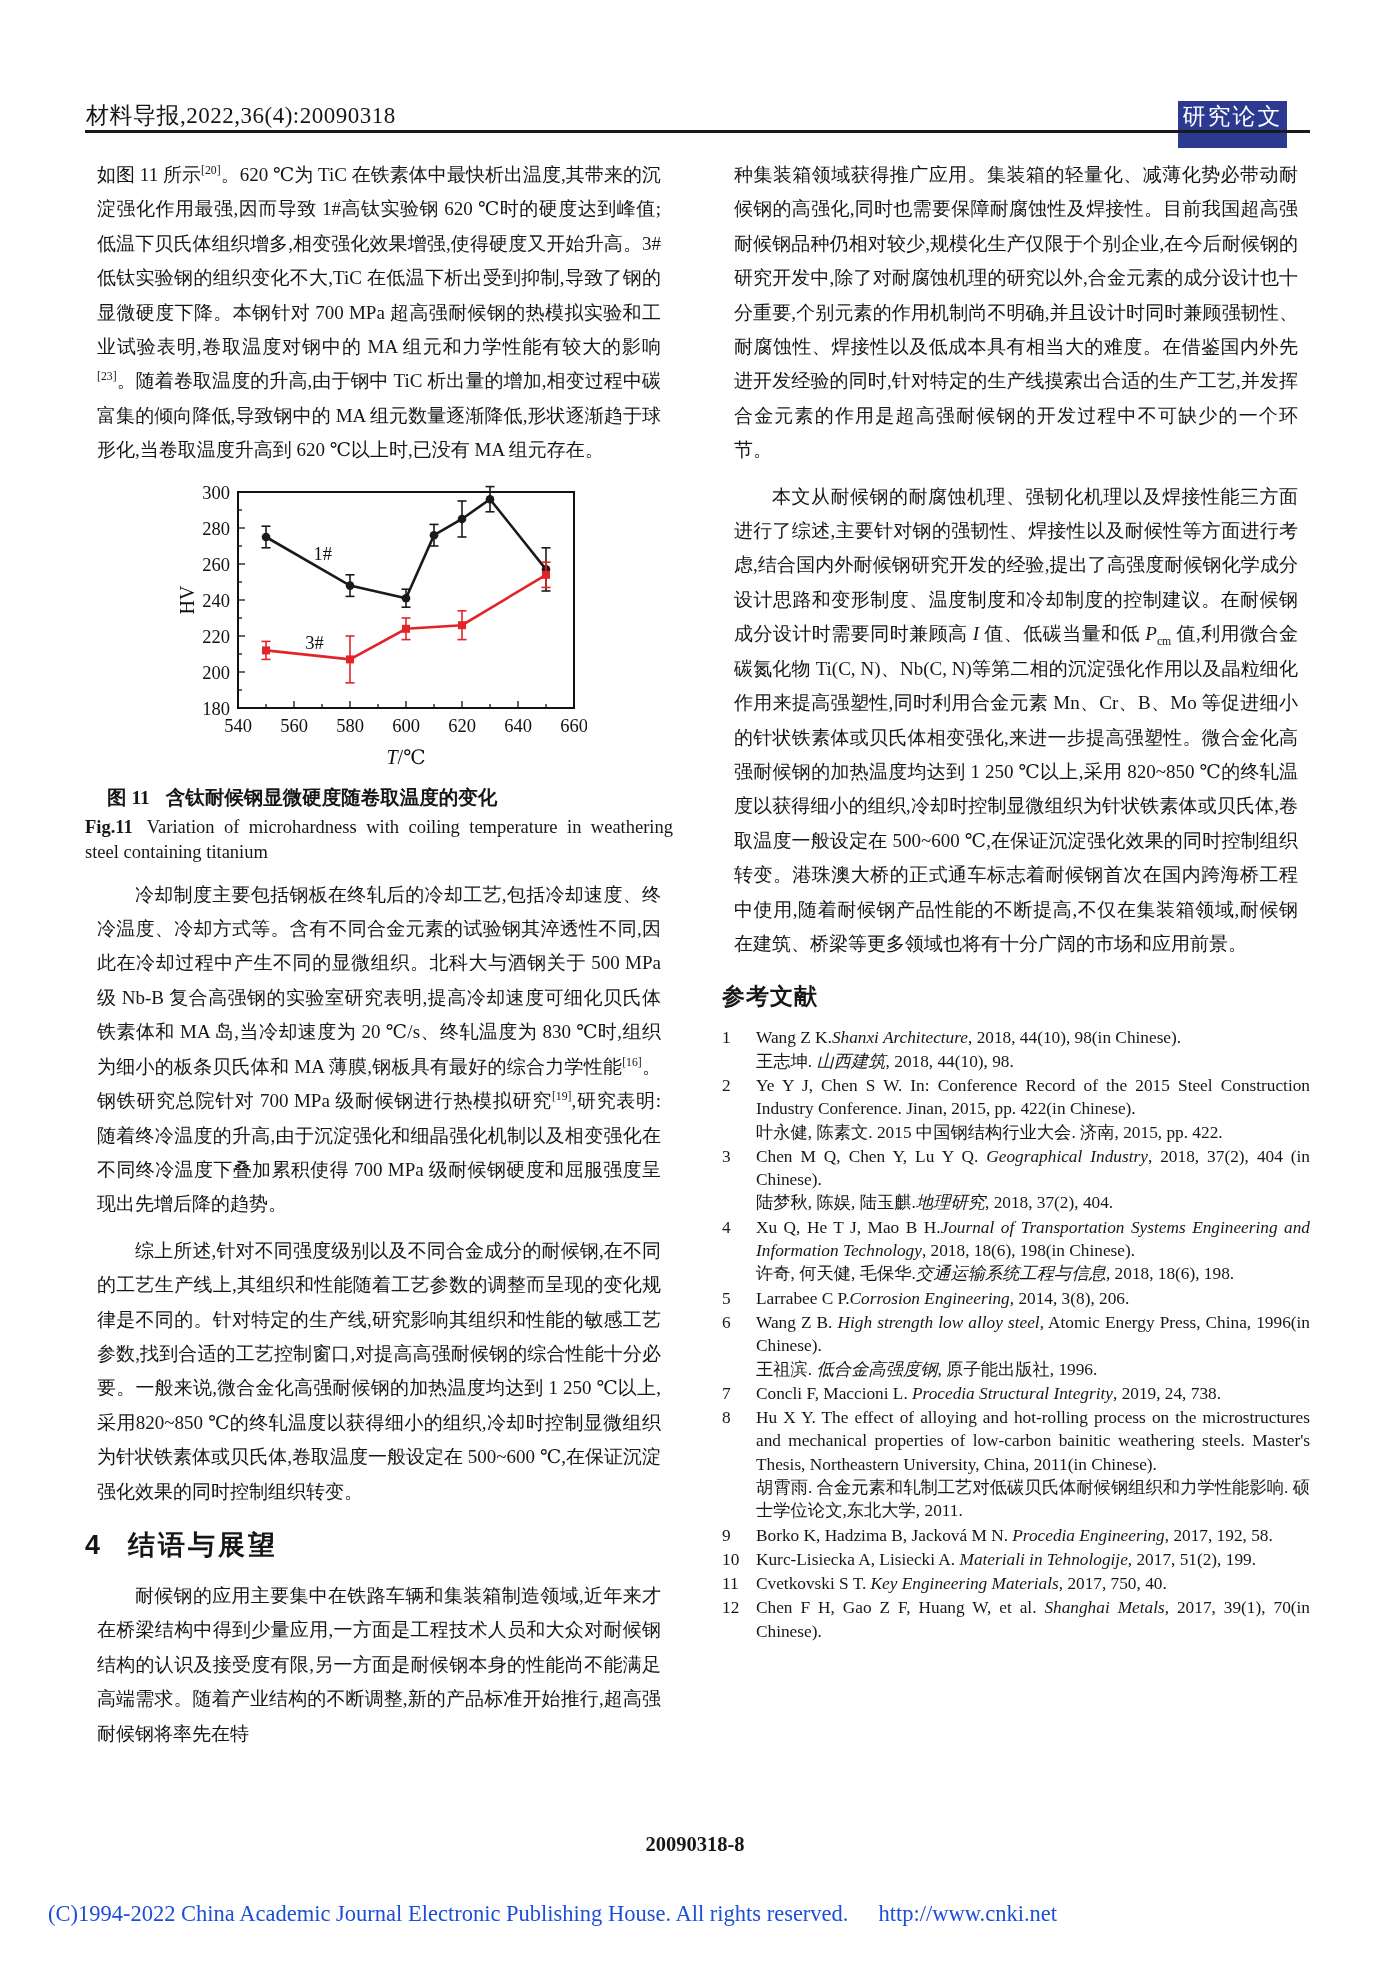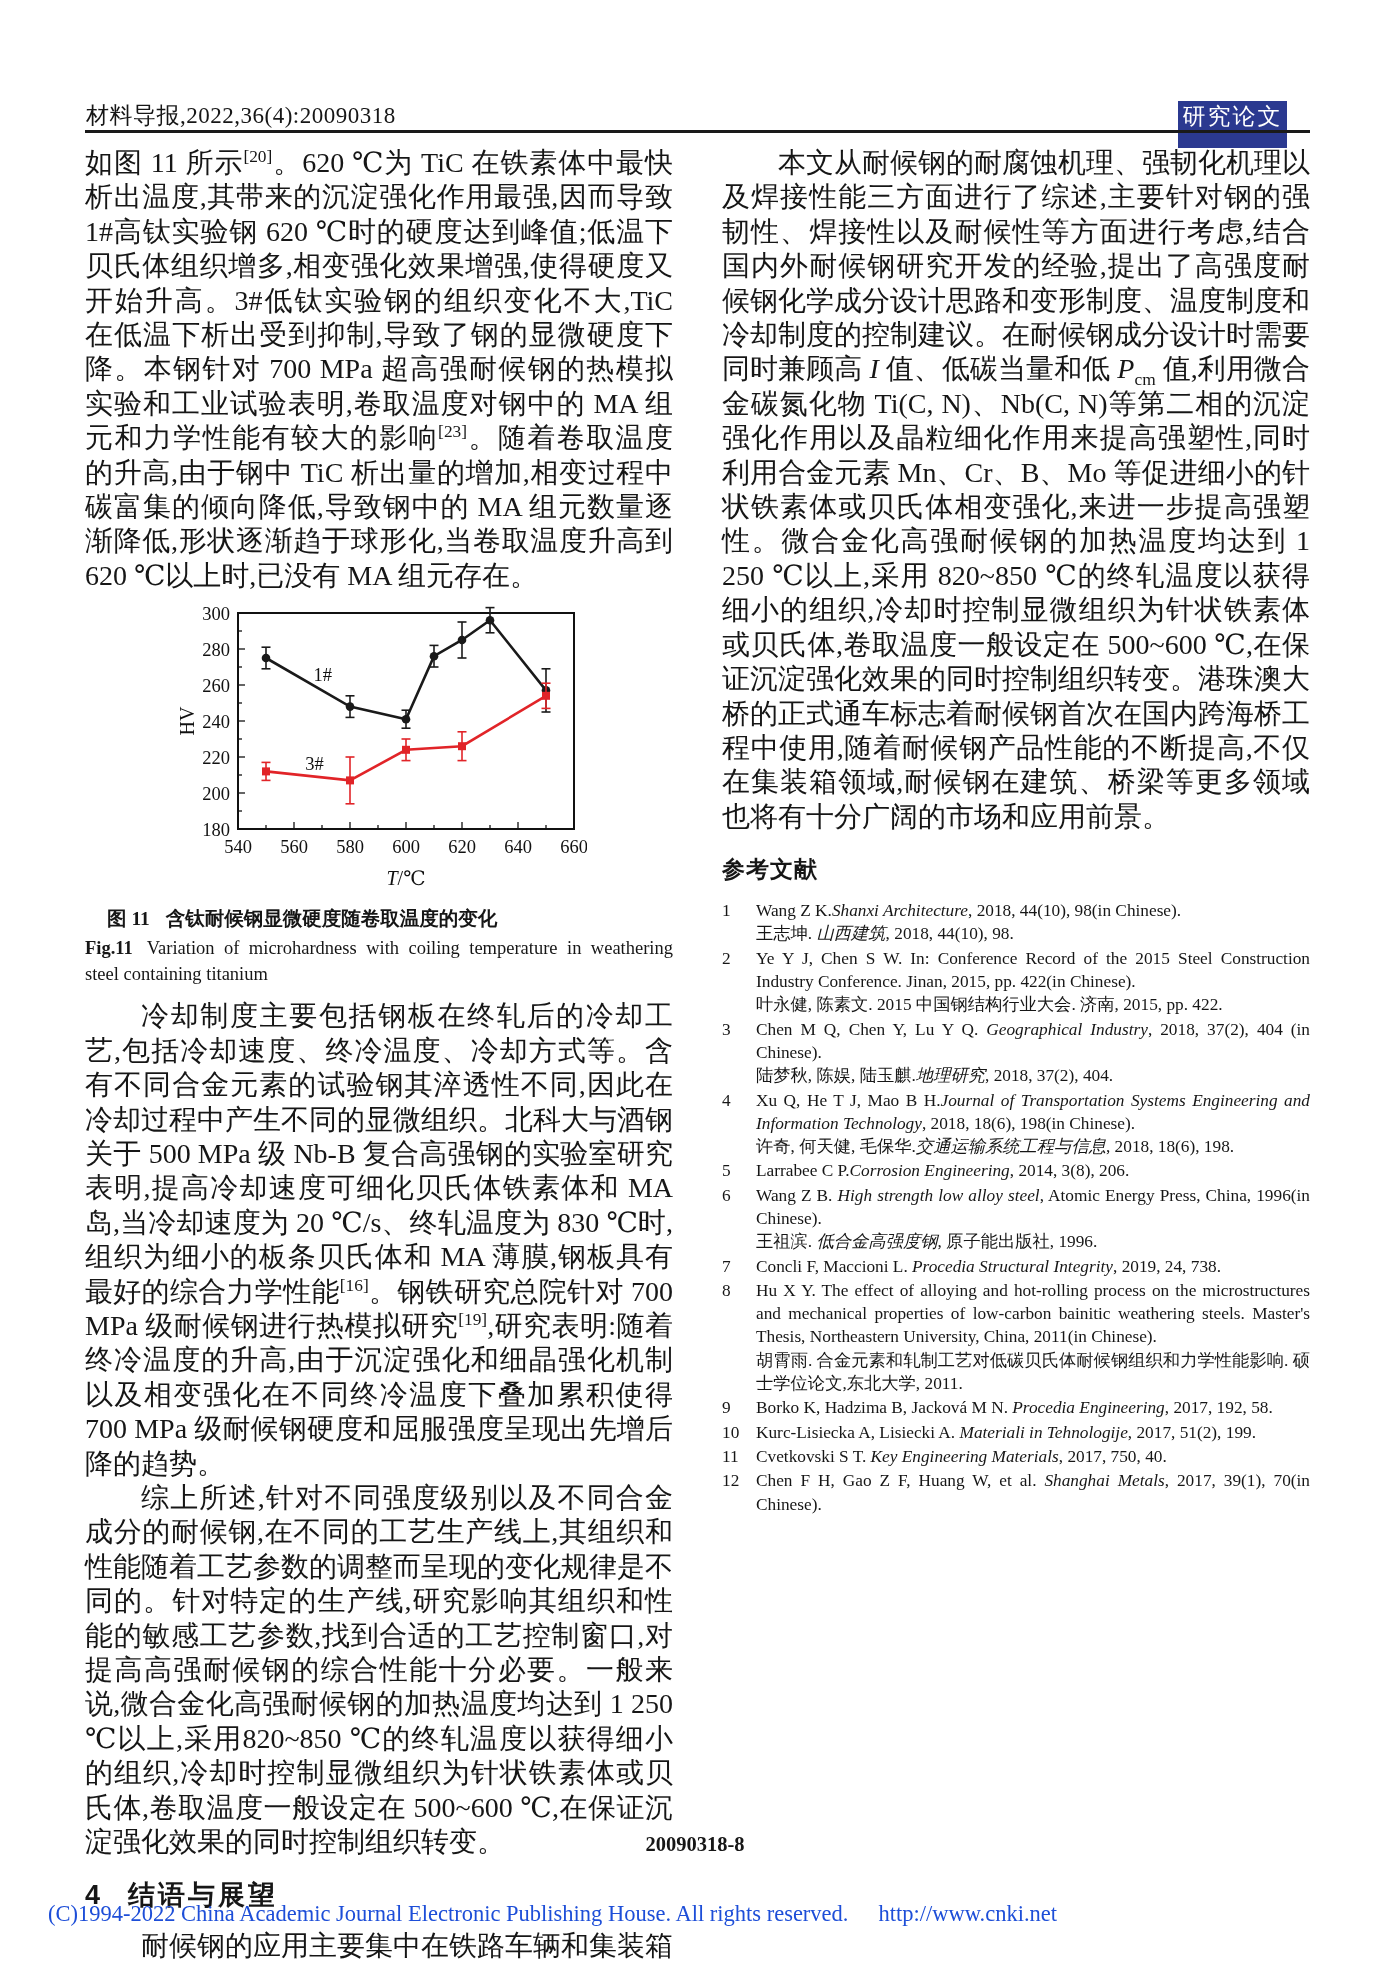--- a/index.html
+++ b/index.html
@@ -10,21 +10,21 @@
   .hdr-journal{position:absolute;left:86px;top:100px;font-size:23px;letter-spacing:.5px;}
   .hdr-rule{position:absolute;left:85px;top:130px;width:1225px;height:3px;background:#1a1a1a;}
   .hdr-badge{position:absolute;left:1178px;top:101px;width:109px;height:47px;background:#2b3990;color:#fff;
              font-size:23px;line-height:31px;text-align:center;letter-spacing:2px;}
 
   
   .col{position:absolute;top:146px;width:588px;}
   .col-left{left:85px;}
   .col-right{left:722px;}
 
-  .para{margin:0;font-size:28px;line-height:34.4px;text-align:justify;}
+  .para{margin:12px;font-size:19px;line-height:34.4px;text-align:justify;}
   .indent{text-indent:2em;}
   .it{font-style:italic;}
   sup{font-size:.62em;line-height:0;vertical-align:super;}
   sub{font-size:.62em;line-height:0;vertical-align:sub;}
 
   
   figure{margin:0;padding:0;}
   .chart-wrap{width:415px;margin:8px auto 0 auto;}
   .cap-cn{font-size:19.5px;font-weight:bold;margin-top:8px;padding-left:22px;}
   .cap-cn .cap-text{margin-left:16px;}
@@ -174,20 +174,21 @@
     <p class="para indent">综上所述,针对不同强度级别以及不同合金成分的耐候钢,在不同的工艺生产线上,其组织和性能随着工艺参数的调整而呈现的变化规律是不同的。针对特定的生产线,研究影响其组织和性能的敏感工艺参数,找到合适的工艺控制窗口,对提高高强耐候钢的综合性能十分必要。一般来说,微合金化高强耐候钢的加热温度均达到 1 250 ℃以上,采用820~850 ℃的终轧温度以获得细小的组织,冷却时控制显微组织为针状铁素体或贝氏体,卷取温度一般设定在 500~600 ℃,在保证沉淀强化效果的同时控制组织转变。</p>
 
     <h2 class="sec">
       <span>4</span><span class="sec-t">结语与展望</span>
     </h2>
 
     <p class="para indent">耐候钢的应用主要集中在铁路车辆和集装箱制造领域,近年来才在桥梁结构中得到少量应用,一方面是工程技术人员和大众对耐候钢结构的认识及接受度有限,另一方面是耐候钢本身的性能尚不能满足高端需求。随着产业结构的不断调整,新的产品标准开始推行,超高强耐候钢将率先在特</p>
   </div>
 
   <div class="col col-right">
+    <p class="para">种集装箱领域获得推广应用。集装箱的轻量化、减薄化势必带动耐候钢的高强化,同时也需要保障耐腐蚀性及焊接性。目前我国超高强耐候钢品种仍相对较少,规模化生产仅限于个别企业,在今后耐候钢的研究开发中,除了对耐腐蚀机理的研究以外,合金元素的成分设计也十分重要,个别元素的作用机制尚不明确,并且设计时同时兼顾强韧性、耐腐蚀性、焊接性以及低成本具有相当大的难度。在借鉴国内外先进开发经验的同时,针对特定的生产线摸索出合适的生产工艺,并发挥合金元素的作用是超高强耐候钢的开发过程中不可缺少的一个环节。</p>
     <p class="para indent"><span>本文从耐候钢的耐腐蚀机理、强韧化机理以及焊接性能三方面进行了综述,主要针对钢的强韧性、焊接性以及耐候性等方面进行考虑,结合国内外耐候钢研究开发的经验,提出了高强度耐候钢化学成分设计思路和变形制度、温度制度和冷却制度的控制建议。在耐候钢成分设计时需要同时兼顾高 </span><span class="it">I</span><span> 值、低碳当量和低 </span><span class="it">P</span><sub>cm</sub><span> 值,利用微合金碳氮化物 Ti(C, N)、Nb(C, N)等第二相的沉淀强化作用以及晶粒细化作用来提高强塑性,同时利用合金元素 Mn、Cr、B、Mo 等促进细小的针状铁素体或贝氏体相变强化,来进一步提高强塑性。微合金化高强耐候钢的加热温度均达到 1 250 ℃以上,采用 820~850 ℃的终轧温度以获得细小的组织,冷却时控制显微组织为针状铁素体或贝氏体,卷取温度一般设定在 500~600 ℃,在保证沉淀强化效果的同时控制组织转变。港珠澳大桥的正式通车标志着耐候钢首次在国内跨海桥工程中使用,随着耐候钢产品性能的不断提高,不仅在集装箱领域,耐候钢在建筑、桥梁等更多领域也将有十分广阔的市场和应用前景。</span></p>
 
     <h3 class="ref-h">参考文献</h3>
     <div class="ref-list">
         <div class="ref-item">
           <span class="ref-num">1</span>
           <div class="ref-line"><span>Wang Z K.</span><span class="it">Shanxi Architecture</span><span>, 2018, 44(10), 98(in Chinese).</span></div>
           <div class="ref-line"><span>王志坤. </span><span class="it">山西建筑</span><span>, 2018, 44(10), 98.</span></div>
         </div>
         <div class="ref-item">

